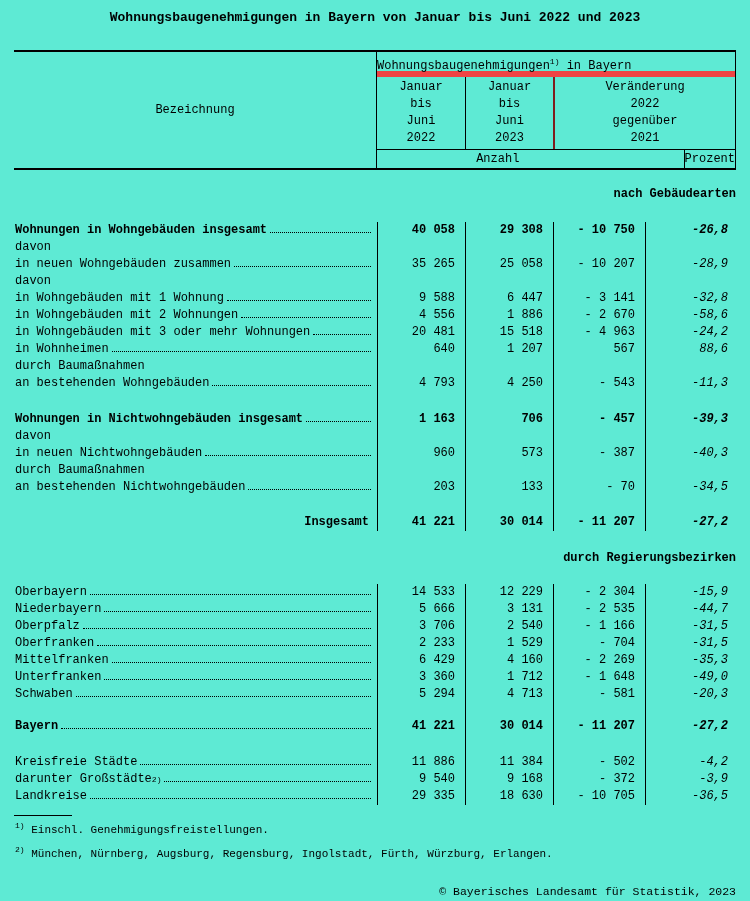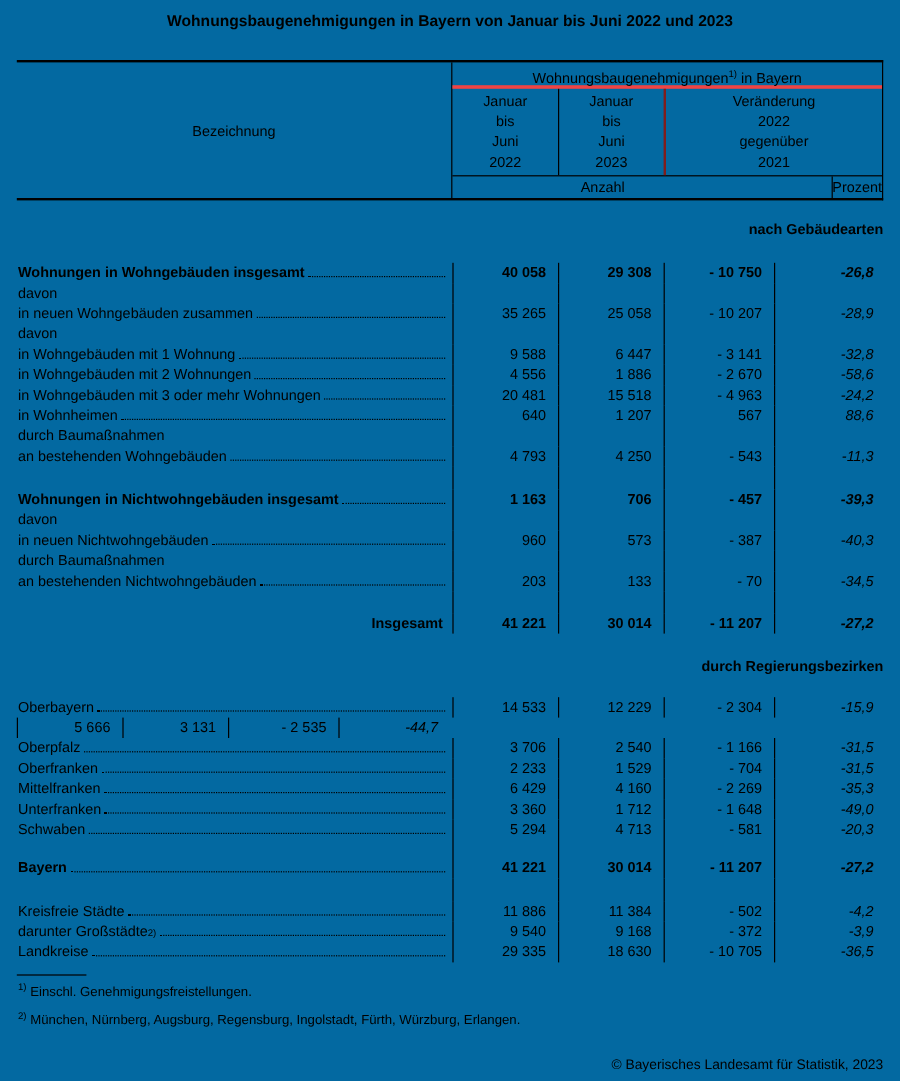--- a/index.html
+++ b/index.html
@@ -1,33 +1,33 @@
 <!DOCTYPE html>
 <html><head>
 <meta charset="utf-8">
 <style>
   html,body { margin:0; padding:0; background:#ffffff; }
   .page {
-    width:750px; height:901px; background:#0369a1; color:#000;
-    font-family:Liberation Sans, sans-serif;
+    width:750px; height:901px; background:#5eead4; color:#000;
+    font-family:Liberation Mono, monospace;
     font-size:12px; position:relative; overflow:hidden;
   }
   .doc-title {
     padding-top:10px; height:20px; text-align:center;
     font-size:13px; font-weight:bold;
   }
   
   .thead {
     margin-left:14px; margin-top:20px; width:722px; box-sizing:border-box;
     border-top:2px solid #000; border-bottom:2px solid #000; border-right:1px solid #000;
     display:flex;
   }
   .th-left { width:363px; display:flex; align-items:center; justify-content:center; }
   .th-right { width:359px; box-sizing:border-box; border-left:1px solid #000; }
-  .th-group { height:19px; line-height:19px; text-align:center; border-bottom:3px solid #ef4444; }
+  .th-group { height:19px; line-height:19px; text-align:left; border-bottom:6px solid #ef4444; }
   .th-group sup { font-size:8px; }
   .th-cols { display:flex; height:73px; border-bottom:1px solid #000; box-sizing:border-box; }
   .th-col { white-space:pre-line; text-align:center; padding-top:2px; line-height:17px; box-sizing:border-box; }
   .th-col.a { width:88px; }
   .th-col.b { width:88px; border-left:1px solid #000; }
   .th-col.c { flex:1; border-left:2px solid #7f1d1d; }
   .th-units { display:flex; height:18px; line-height:18px;gap:25px; }
   .th-anzahl { width:268px; text-align:center; box-sizing:border-box; }
   .th-prozent { flex:1; border-left:1px solid #000; text-align:left; box-sizing:border-box;margin-left:40px; }
   
@@ -263,20 +263,24 @@
             <div class="cell c0">
               <div class="lbl" style="display: inline;">Oberbayern</div>
               <div class="leader"></div>
             </div>
             <div class="cell c1">14 533</div>
             <div class="cell c2">12 229</div>
             <div class="cell c3">- 2 304</div>
             <div class="cell c4">-15,9</div>
           </div>
           <div class="row">
+            <div class="cell c0">
+              <div class="lbl" style="display: inline;">Niederbayern</div>
+              <div class="leader"></div>
+            </div>
             <div class="cell c1">5 666</div>
             <div class="cell c2">3 131</div>
             <div class="cell c3">- 2 535</div>
             <div class="cell c4">-44,7</div>
           </div>
           <div class="row">
             <div class="cell c0">
               <div class="lbl" style="display: inline;">Oberpfalz</div>
               <div class="leader"></div>
             </div>

